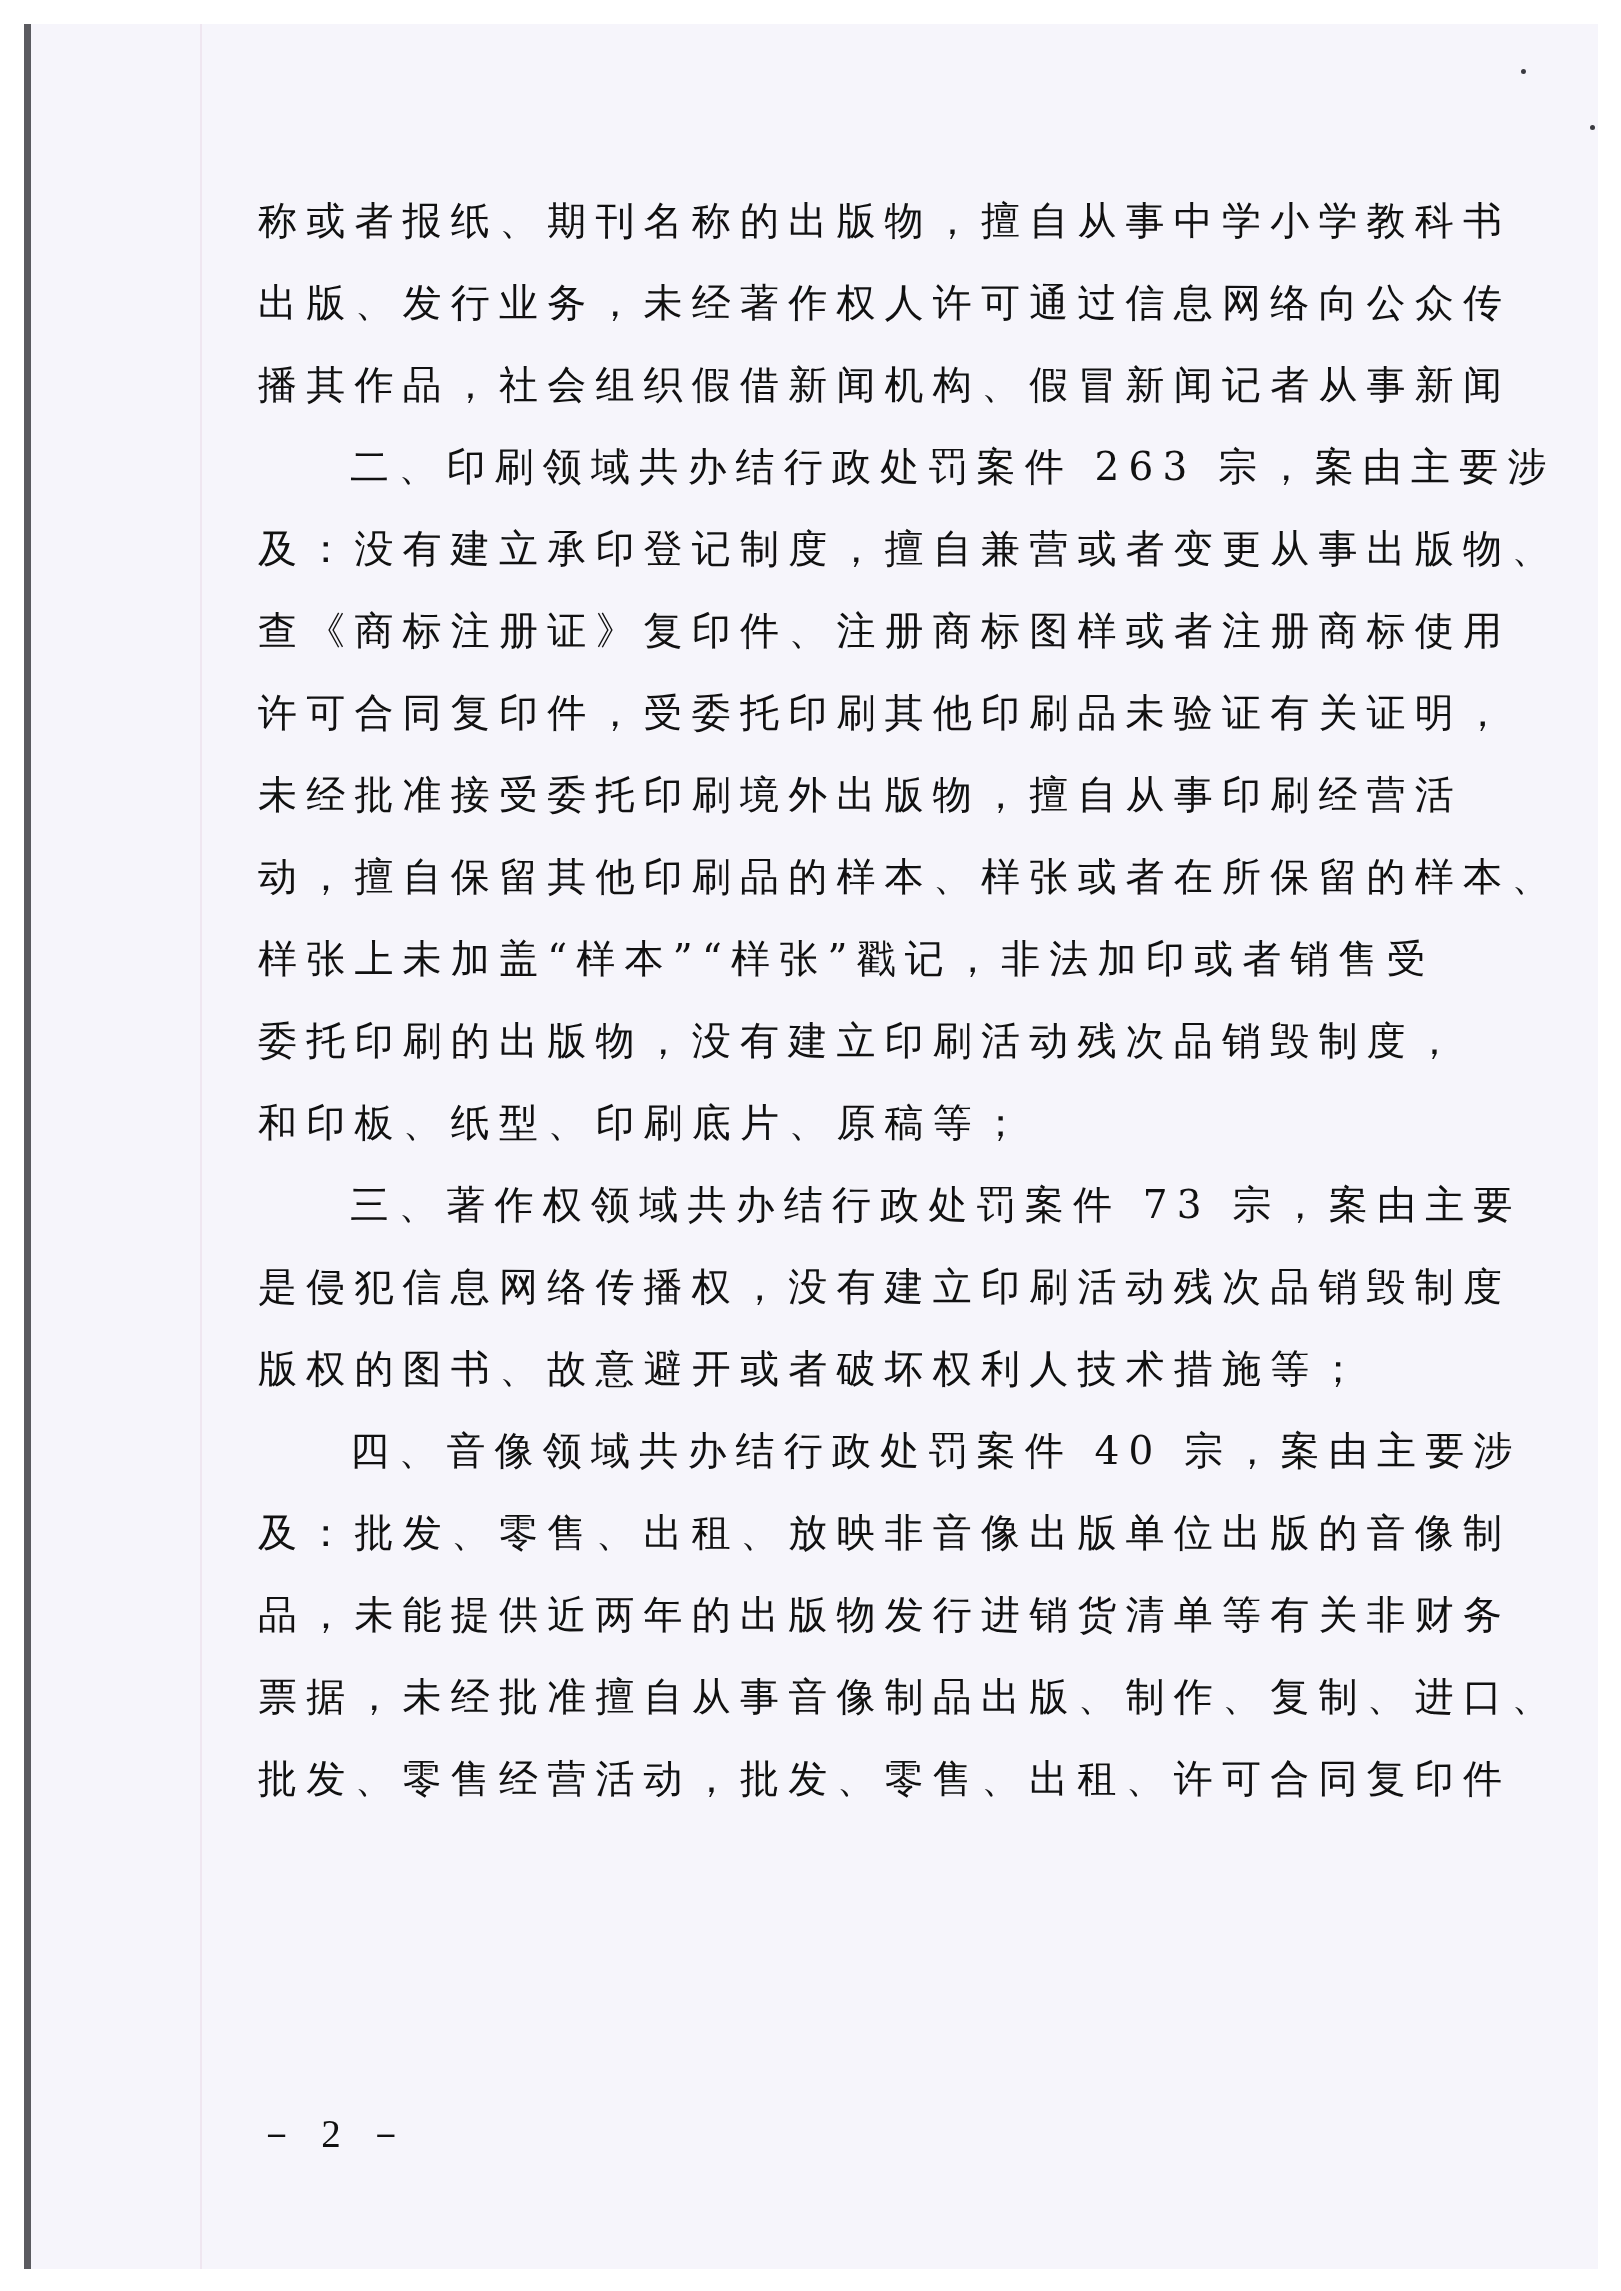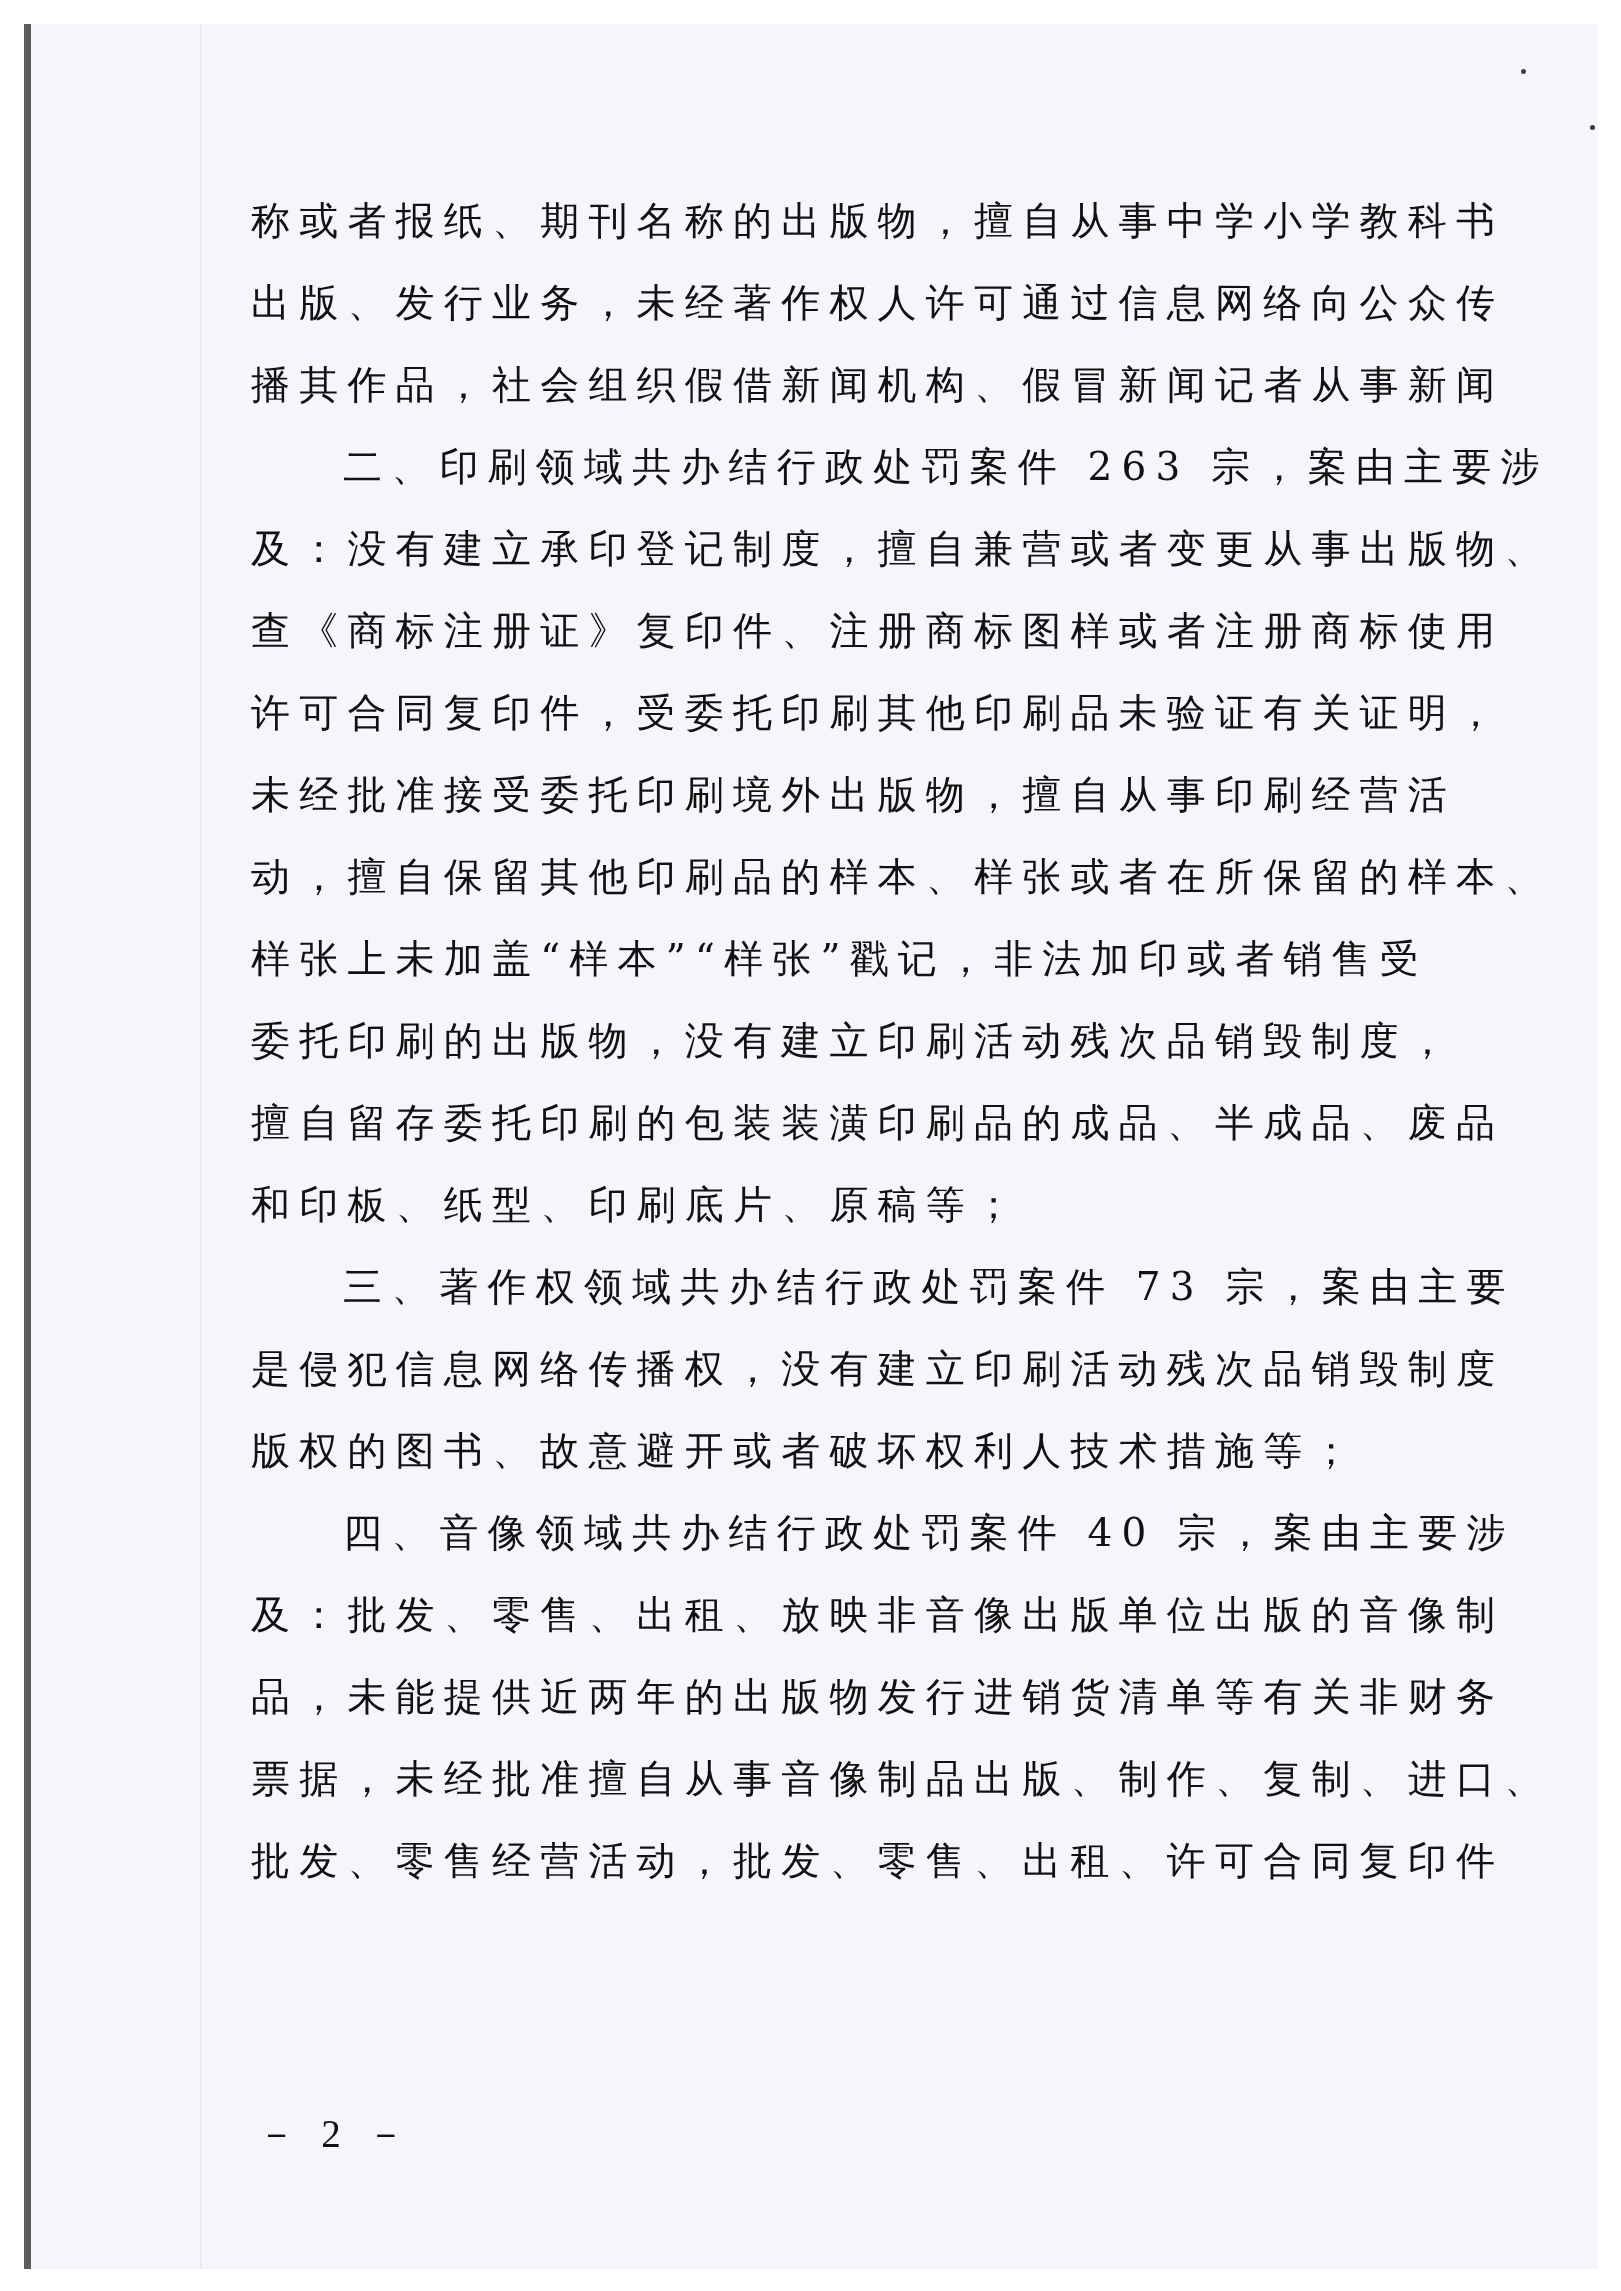--- a/index.html
+++ b/index.html
@@ -42,21 +42,21 @@
       position: absolute;
       width: 5.9px;
       height: 5.9px;
       border-radius: 50%;
       background: #3a3a40;
     }
     .speck-1 { left: 1497px; top: 45px; }
     .speck-2 { left: 1566px; top: 101px; }
     .text-block {
       position: absolute;
-      left: 251px;
+      left: 258px;
       top: 180px;
       width: 1157px;
     }
     .line {
       height: 82px;
       line-height: 82px;
       font-size: 39px;
       color: #111111;
       letter-spacing: 9.2px;
       white-space: nowrap;
@@ -91,21 +91,20 @@
   <div class="line">播其作品，社会组织假借新闻机构、假冒新闻记者从事新闻</div>
 
   <div class="line indent">二、印刷领域共办结行政处罚案件 263 宗，案由主要涉</div>
   <div class="line">及：没有建立承印登记制度，擅自兼营或者变更从事出版物、</div>
   <div class="line">查《商标注册证》复印件、注册商标图样或者注册商标使用</div>
   <div class="line">许可合同复印件，受委托印刷其他印刷品未验证有关证明，</div>
   <div class="line">未经批准接受委托印刷境外出版物，擅自从事印刷经营活</div>
   <div class="line">动，擅自保留其他印刷品的样本、样张或者在所保留的样本、</div>
   <div class="line">样张上未加盖“样本”“样张”戳记，非法加印或者销售受</div>
   <div class="line">委托印刷的出版物，没有建立印刷活动残次品销毁制度，</div>
-  <div class="line">擅自留存委托印刷的包装装潢印刷品的成品、半成品、废品</div>
   <div class="line">和印板、纸型、印刷底片、原稿等；</div>
 
   <div class="line indent">三、著作权领域共办结行政处罚案件 73 宗，案由主要</div>
   <div class="line">是侵犯信息网络传播权，没有建立印刷活动残次品销毁制度</div>
   <div class="line">版权的图书、故意避开或者破坏权利人技术措施等；</div>
 
   <div class="line indent">四、音像领域共办结行政处罚案件 40 宗，案由主要涉</div>
   <div class="line">及：批发、零售、出租、放映非音像出版单位出版的音像制</div>
   <div class="line">品，未能提供近两年的出版物发行进销货清单等有关非财务</div>
   <div class="line">票据，未经批准擅自从事音像制品出版、制作、复制、进口、</div>

